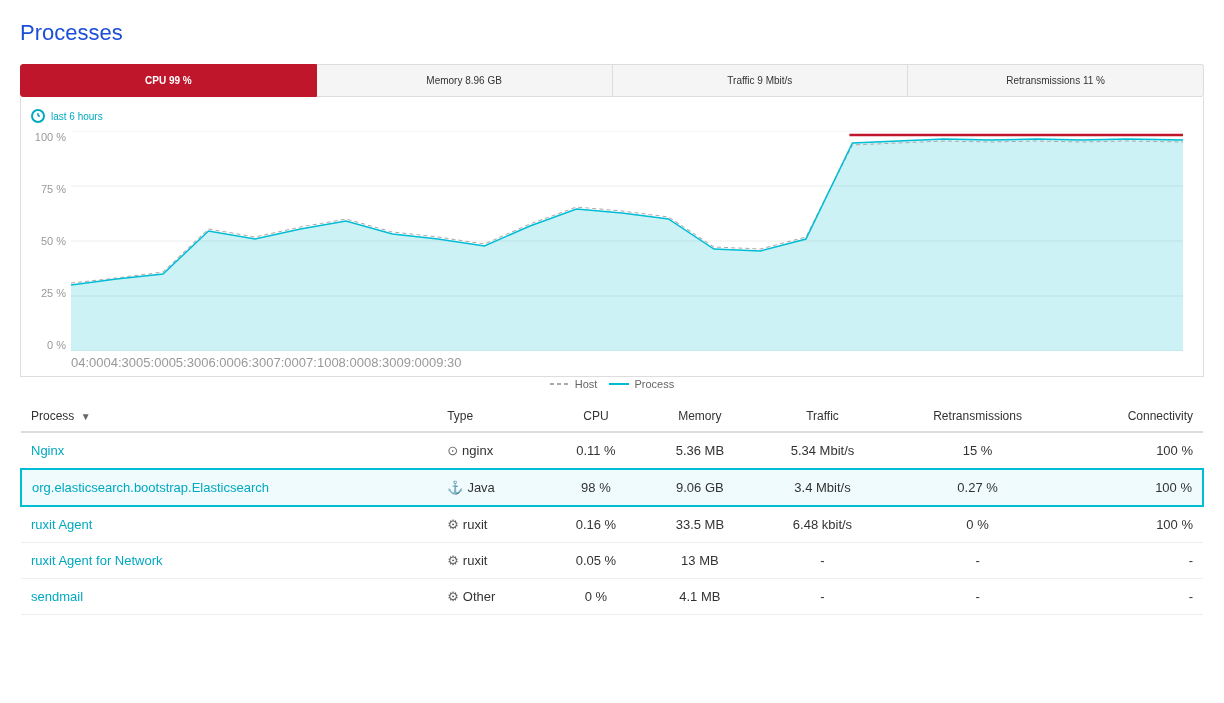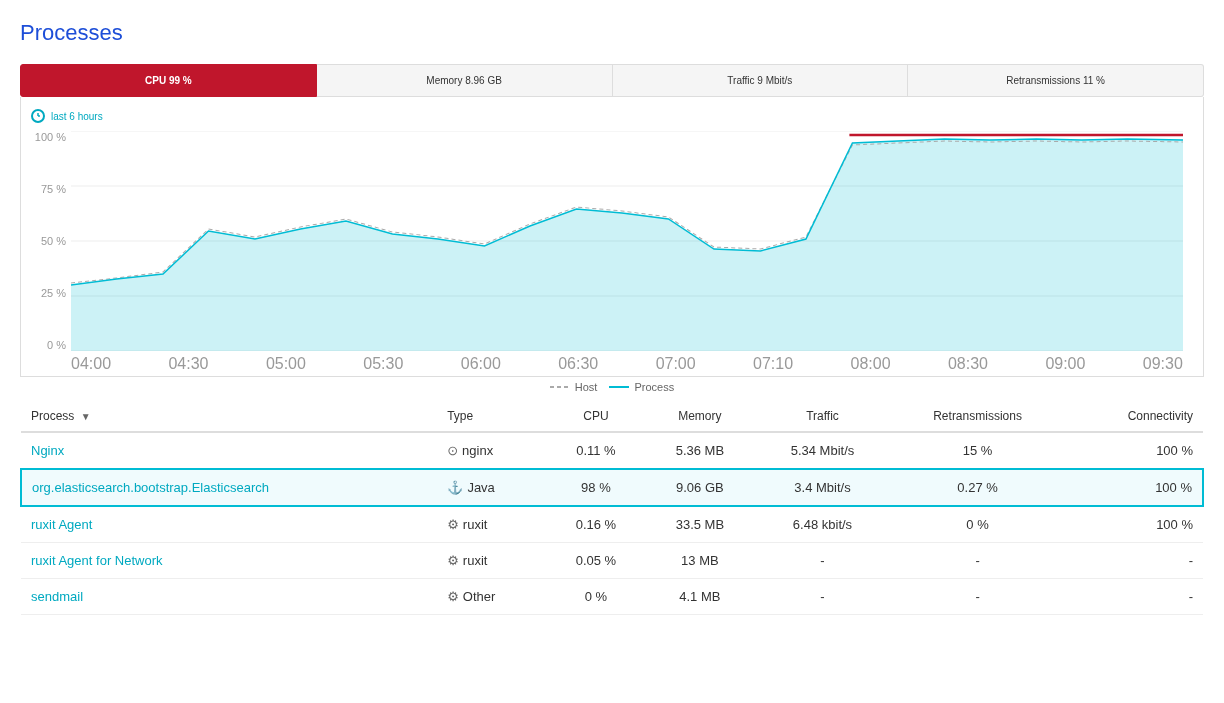--- a/index.html
+++ b/index.html
@@ -74,24 +74,24 @@
     
     .chart-svg {
       width: 100%;
       height: 100%;
       position: absolute;
       top: 0; left: 0;
     }
     
     .x-axis {
       display: flex;
-      justify-content: space-between;
+      justify-content: flex-start;
       margin-left: 40px;
       margin-right: 10px;
-      font-size: 16px;
+      font-size: 13px;
       color: #999;
       margin-top: 4px;
     }
     
     .legend {
       display: flex;
       justify-content: center;
       gap: 12px;
       margin-top: 8px;
       font-size: 11px;

